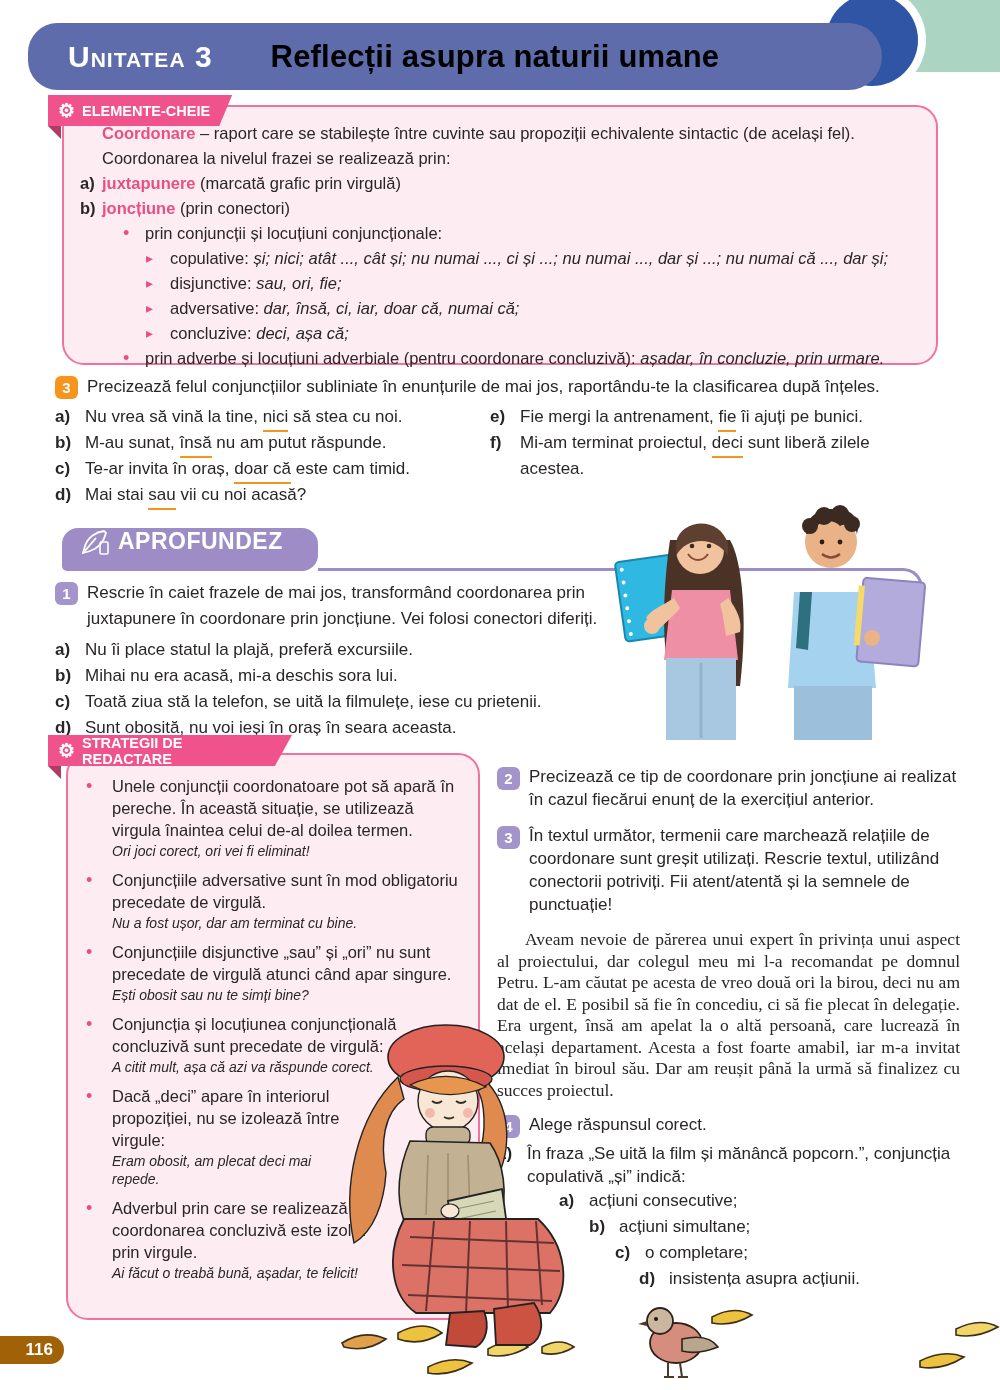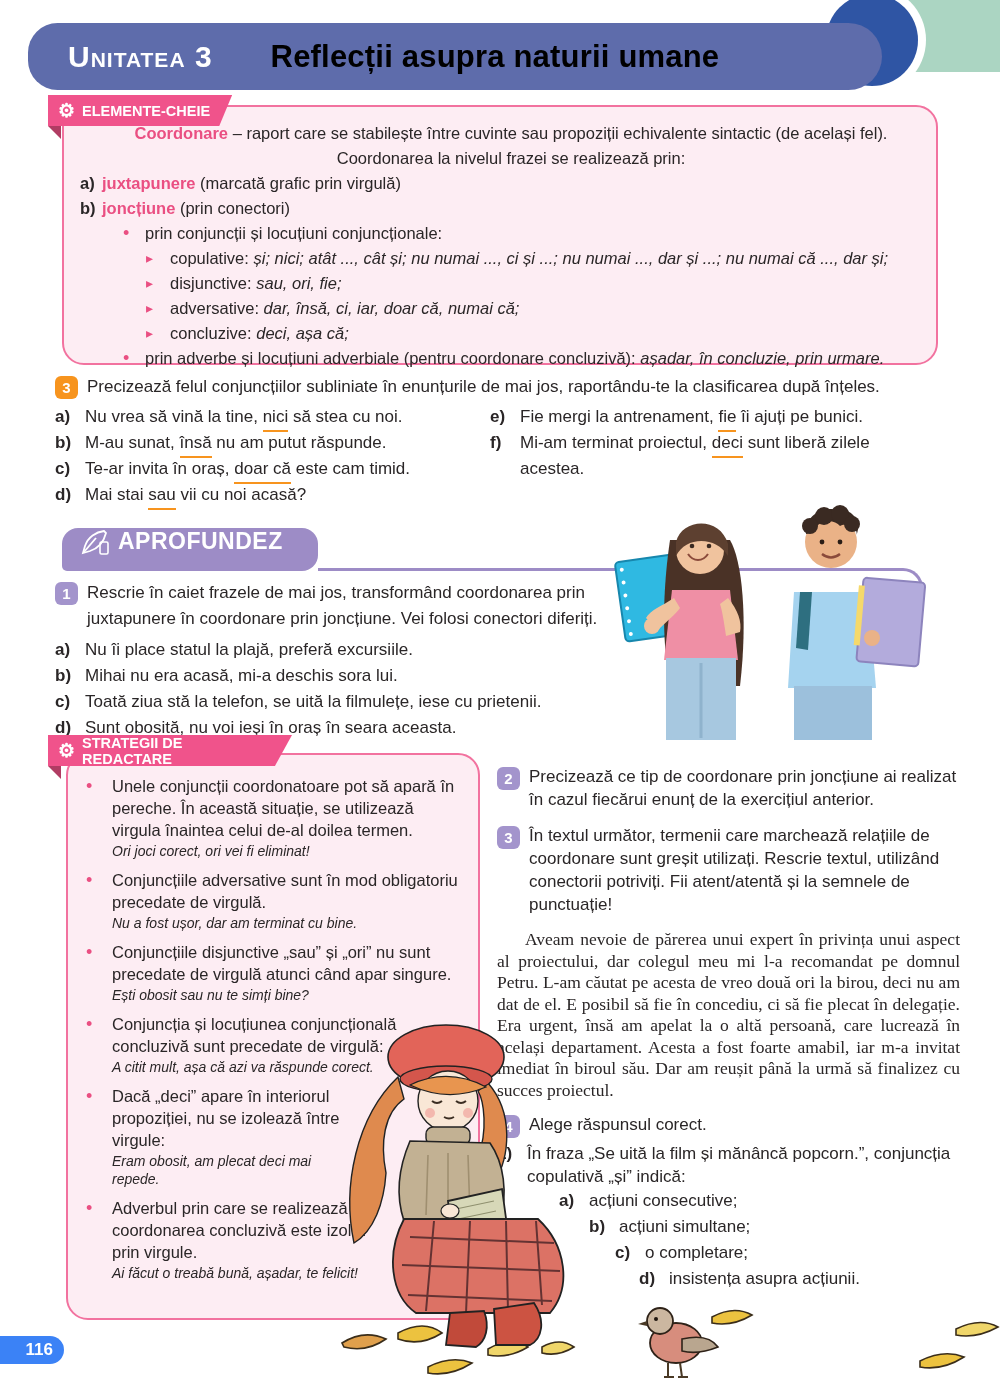--- a/index.html
+++ b/index.html
@@ -18,21 +18,21 @@
   
   .ribbon{position:absolute;height:31px;background:#f0538b;color:#fff;font-weight:bold;font-size:14.5px;
           display:flex;align-items:center;padding:0 22px 0 10px;z-index:5;
           clip-path:polygon(0 0,100% 0,93% 100%,0 100%);}
   .ribbon .gear{font-size:19px;margin-right:7px;line-height:1;}
   .fold{position:absolute;width:0;height:0;border-top:13px solid #b13c63;border-left:13px solid transparent;z-index:4;}
   .pink-box{position:absolute;background:#fdedf3;border:2.5px solid #f2729f;border-radius:22px;box-sizing:border-box;}
 
   
   .key-box{left:62px;top:105px;width:876px;height:260px;padding:12px 16px 8px 16px;font-size:16.5px;line-height:25px;}
-  .kb-intro{margin:2px 0 0 22px;text-align:center;}
+  .kb-intro{margin:2px 0 0 22px;}
   .pink{color:#ea4f82;font-weight:bold;}
   .kb-row{display:flex;margin-left:0;}
   .kb-row .mk{width:22px;font-weight:bold;flex:none;}
   .kb-bullet{display:flex;margin-left:43px;}
   .kb-bullet .dot{color:#ea4f82;width:22px;flex:none;font-size:18px;}
   .kb-tri{display:flex;margin-left:66px;}
   .kb-tri .tri{color:#ea4f82;width:24px;flex:none;font-size:14px;}
   em{font-style:italic;}
 
   
@@ -79,21 +79,21 @@
   .opt{display:flex;line-height:26px;}
   .opt .mk{width:30px;font-weight:bold;flex:none;text-align:left;}
   .opt.o1{margin-left:62px;} .opt.o2{margin-left:92px;} .opt.o3{margin-left:118px;} .opt.o4{margin-left:142px;}
 
   
   .photo{position:absolute;left:588px;top:498px;width:348px;height:242px;z-index:2;}
   .girl{position:absolute;left:298px;top:1005px;width:295px;height:350px;z-index:6;}
   .ground{position:absolute;left:320px;top:1295px;width:680px;height:92px;z-index:1;}
 
   
-  .pagenum{position:absolute;left:0;top:1336px;width:64px;height:28px;background:#3b82f6;color:#fff;
+  .pagenum{position:absolute;left:0;top:1336px;width:64px;height:28px;background:#a16207;color:#fff;
            font-weight:bold;font-size:17px;border-radius:0 14px 14px 0;display:flex;align-items:center;
            justify-content:flex-end;padding-right:11px;box-sizing:border-box;}
 </style>
 </head>
 <body>
 
 <div class="page">
 
   <div class="green-corner"></div>
   <div class="ring"></div>

